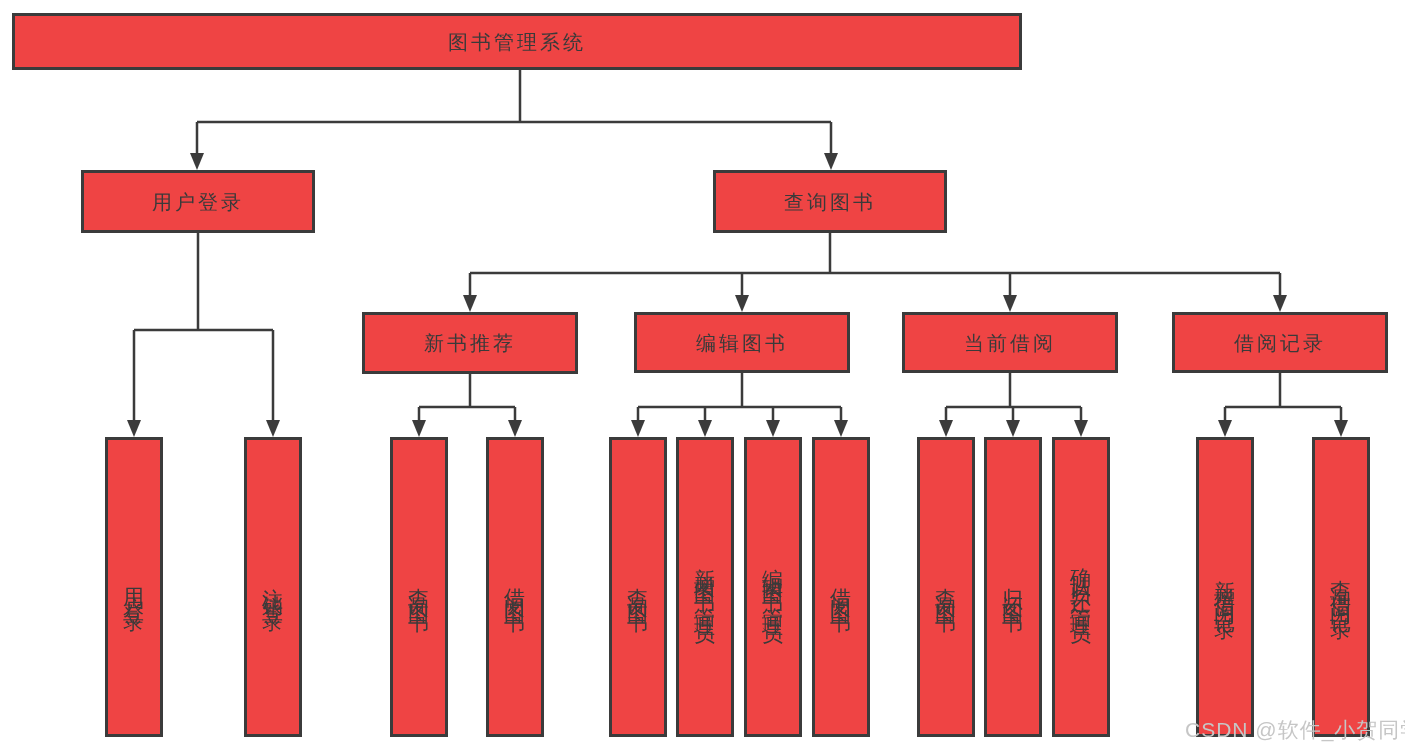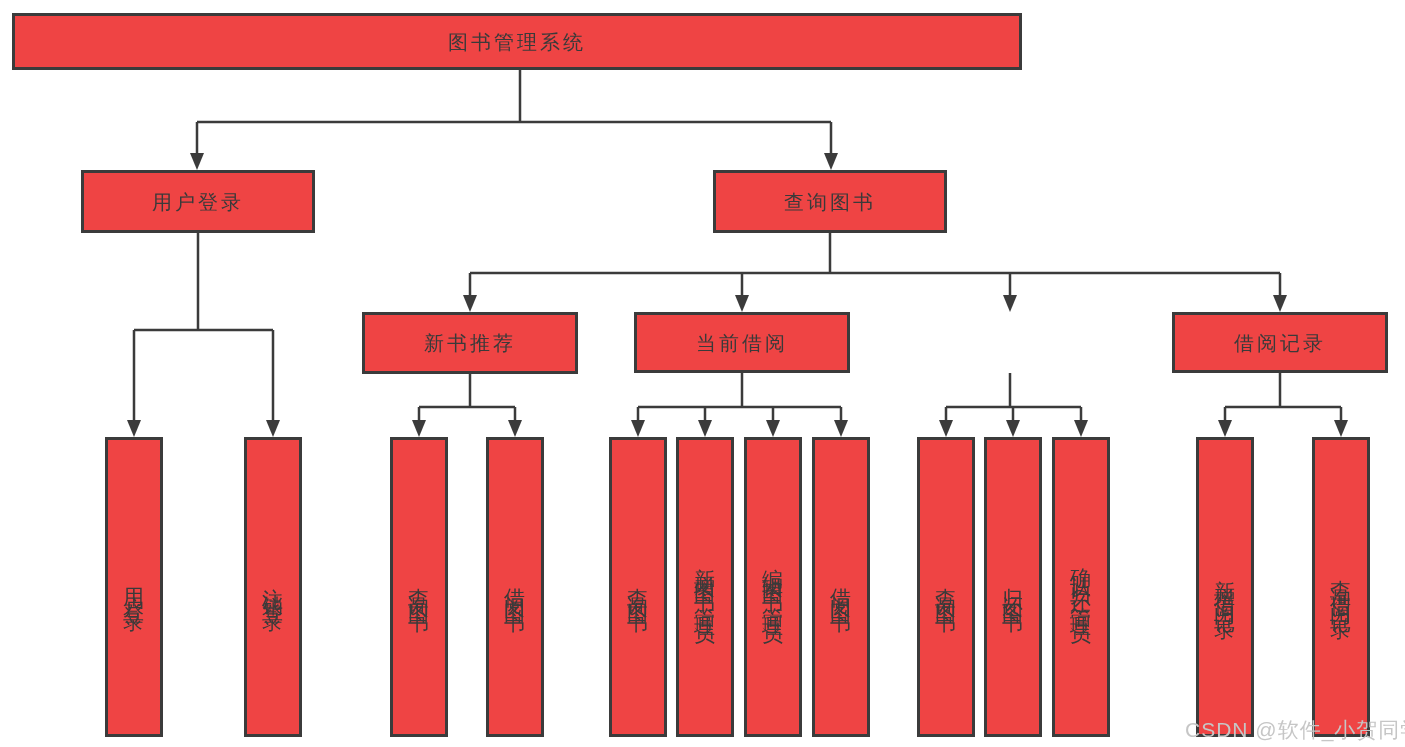--- a/index.html
+++ b/index.html
@@ -122,21 +122,22 @@
       <polygon points="1334,420 1348,420 1341,437"></polygon>
     </g>
   </svg>
 
   <div class="node h root">图书管理系统</div>
 
   <div class="node h l2a">用户登录</div>
   <div class="node h l2b">查询图书</div>
 
   <div class="node h l3a">新书推荐</div>
-  <div class="node h l3b">当前借阅</div>
+  <div class="node h l3b">编辑图书</div>
+  <div class="node h l3c">当前借阅</div>
   <div class="node h l3d">借阅记录</div>
 
   <div class="node v leaf k1">用户登录</div>
   <div class="node v leaf k2">注销登录</div>
   <div class="node v leaf k3">查询图书</div>
   <div class="node v leaf k4">借阅图书</div>
   <div class="node v leaf k5">查询图书</div>
   <div class="node v leaf k6">新增图书（管理员）</div>
   <div class="node v leaf k7">编辑图书（管理员）</div>
   <div class="node v leaf k8">借阅图书</div>

